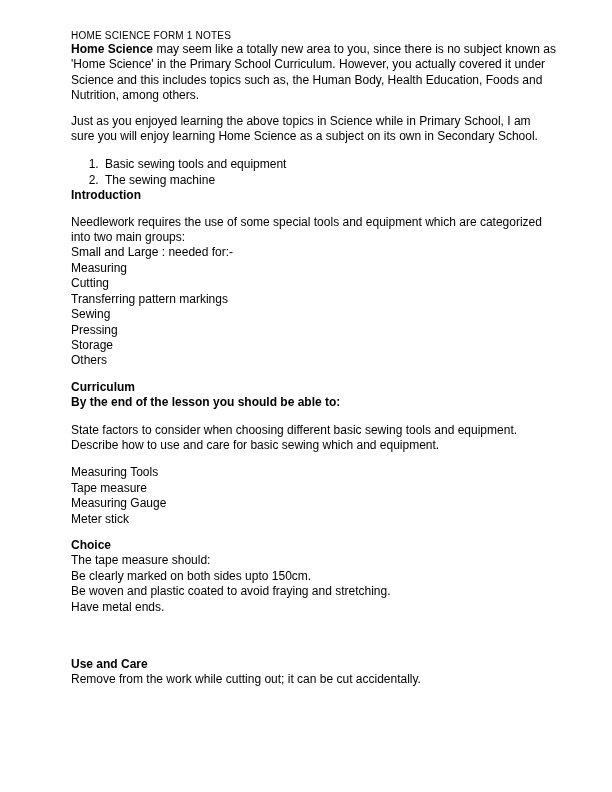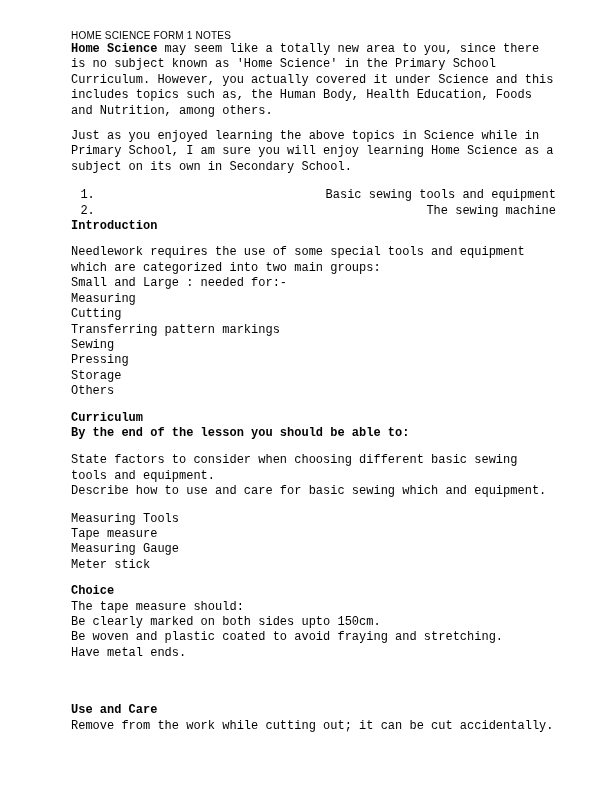--- a/index.html
+++ b/index.html
@@ -15,34 +15,34 @@
     width: 612px;
     height: 792px;
     padding: 30px 56px 0 71px;
     background: #ffffff;
   }
   .doc-header {
     font-size: 10px;
     line-height: 12px;
     letter-spacing: 0.2px;
   }
-  .txt { font-size: 12px; line-height: 15.4px; font-family: Liberation Mono, monospace; }
+  .txt { font-size: 12px; line-height: 15.4px; }
   .b { font-weight: bold; }
   p { margin: 0; }
   .mb10 { margin-bottom: 10px; }
   .mb11 { margin-bottom: 11px; }
   .mb12 { margin-bottom: 12px; }
   .mb13 { margin-bottom: 13px; }
   .mb26 { margin-bottom: 42px; }
   ol.subtopics {
     margin: 0;
     padding-left: 31px;
     list-style: decimal;
   }
-  ol.subtopics li { padding-left: 3px; text-align: right; }
+  ol.subtopics li { padding-left: 3px; }
 </style>
 </head>
 <body>
 
 <div class="page">
 
   <div class="doc-header">HOME SCIENCE FORM 1 NOTES</div>
 
   <p class="txt mb10"><span class="b">Home Science</span><span> may seem like a totally new area to you, since there is no subject known as 'Home Science' in the Primary School Curriculum. However, you actually covered it under Science and this includes topics such as, the Human Body, Health Education, Foods and Nutrition, among others.</span></p>
 

